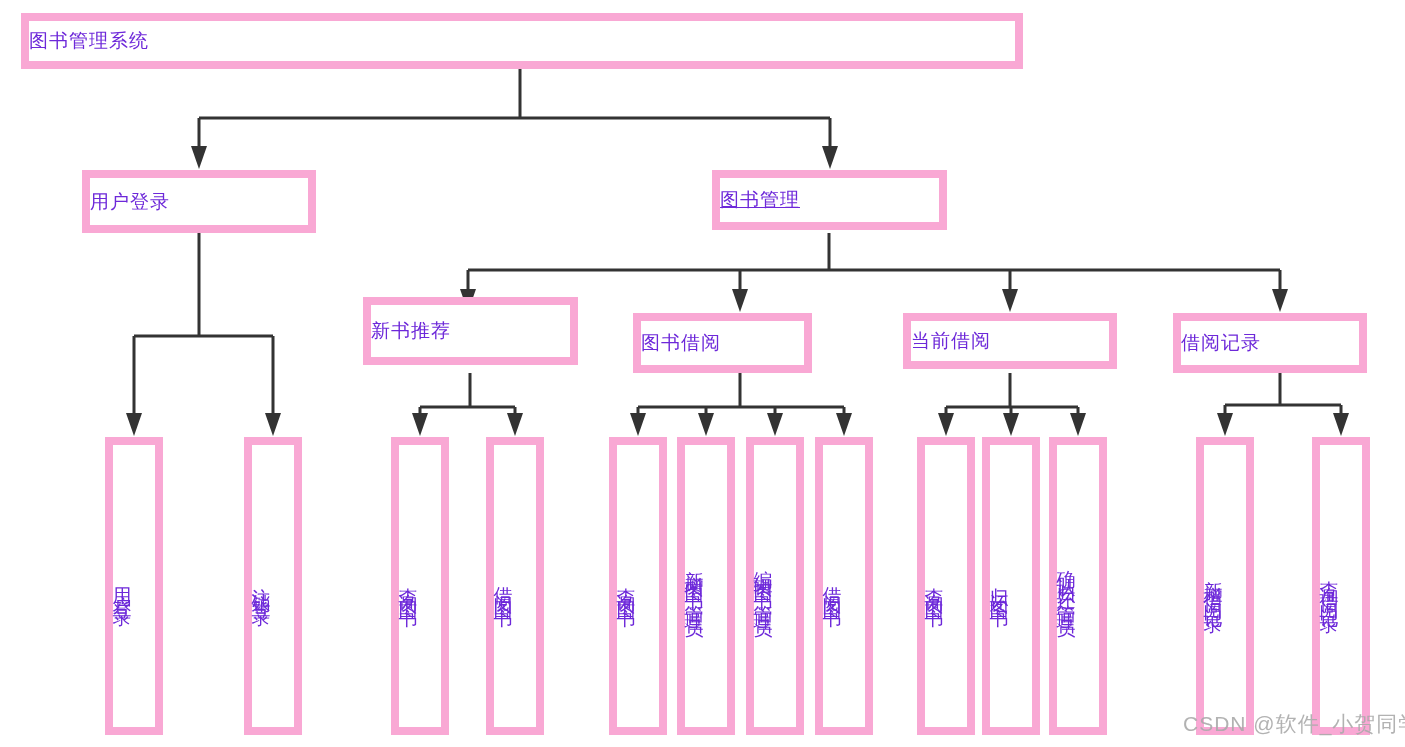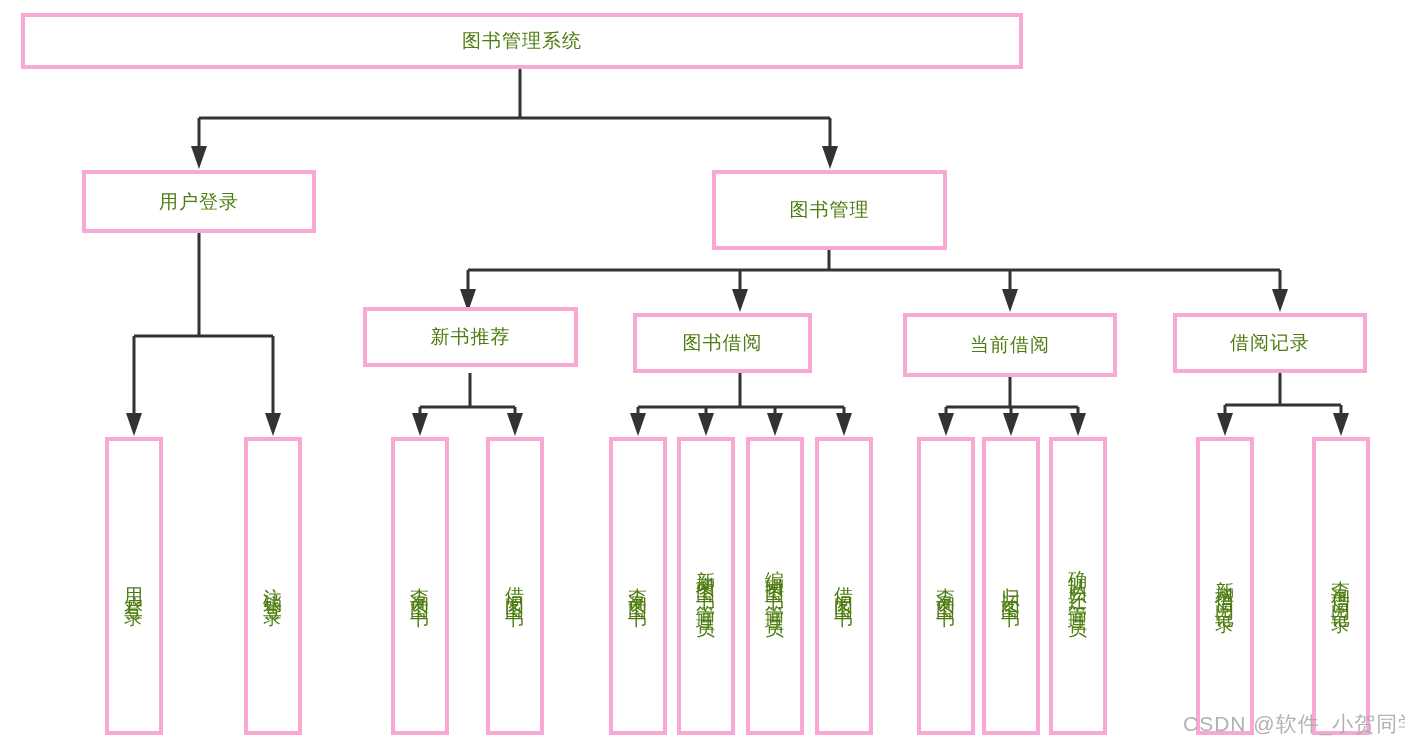--- a/index.html
+++ b/index.html
@@ -16,26 +16,25 @@
     overflow: hidden;
   }
   #wires {
     position: absolute;
     left: 0; top: 0;
     width: 1405px; height: 747px;
   }
   .node {
     position: absolute;
     box-sizing: border-box;
-    border: 4px solid #f9a8d4;
+    border: 8px solid #f9a8d4;
     background: #ffffff;
     display: flex;
     align-items: center;
-    justify-content: center;
-    color: #4d7c0f;
+    color: #6d28d9;
   }
   .h-node { font-size: 19px; letter-spacing: 1px; }
   .leaf {
     top: 437px;
     width: 58px;
     height: 298px;
     font-size: 19px;
   }
   .leaf .vtext {
     writing-mode: vertical-rl;
@@ -92,31 +91,31 @@
     </g>
   </svg>
 
   <div class="node h-node" style="left:21px; top:13px; width:1002px; height:56px;">
     <span>图书管理系统</span>
   </div>
 
   <div class="node h-node" style="left:82px; top:170px; width:234px; height:63px;">
     <span>用户登录</span>
   </div>
-  <div class="node h-node" style="left:712px; top:170px; width:235px; height:80px;">
+  <div class="node h-node" style="left:712px; top:170px; width:235px; height:60px;text-decoration:underline;">
     <span>图书管理</span>
   </div>
 
-  <div class="node h-node" style="left:363px; top:307px; width:215px; height:60px;">
+  <div class="node h-node" style="left:363px; top:297px; width:215px; height:68px;">
     <span>新书推荐</span>
   </div>
   <div class="node h-node" style="left:633px; top:313px; width:179px; height:60px;">
     <span>图书借阅</span>
   </div>
-  <div class="node h-node" style="left:903px; top:313px; width:214px; height:64px;">
+  <div class="node h-node" style="left:903px; top:313px; width:214px; height:56px;">
     <span>当前借阅</span>
   </div>
   <div class="node h-node" style="left:1173px; top:313px; width:194px; height:60px;">
     <span>借阅记录</span>
   </div>
 
   <div class="node leaf" style="left:105px;">
     <span class="vtext">用户登录</span>
   </div>
   <div class="node leaf" style="left:244px;">

